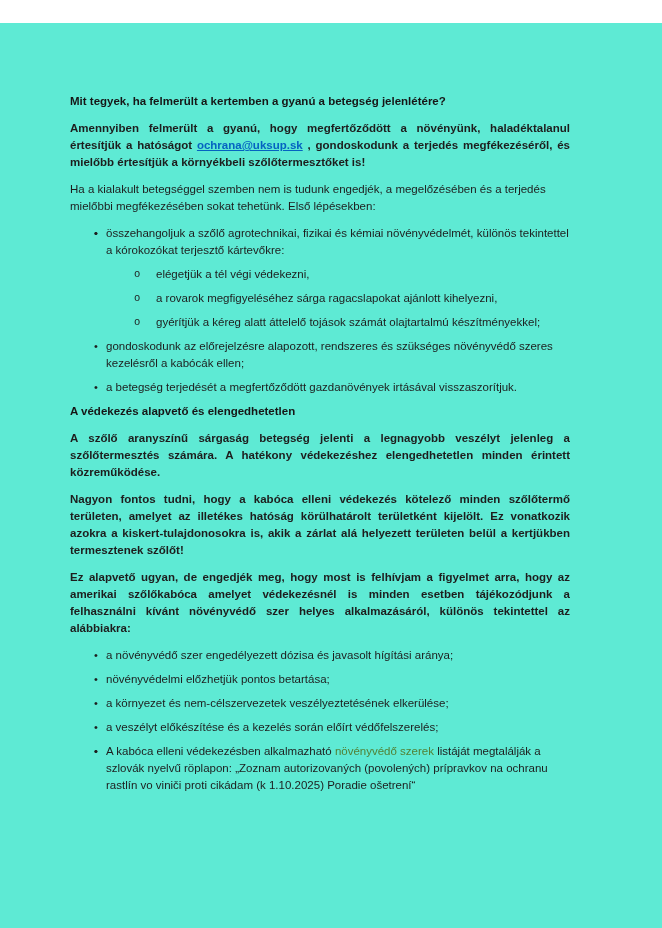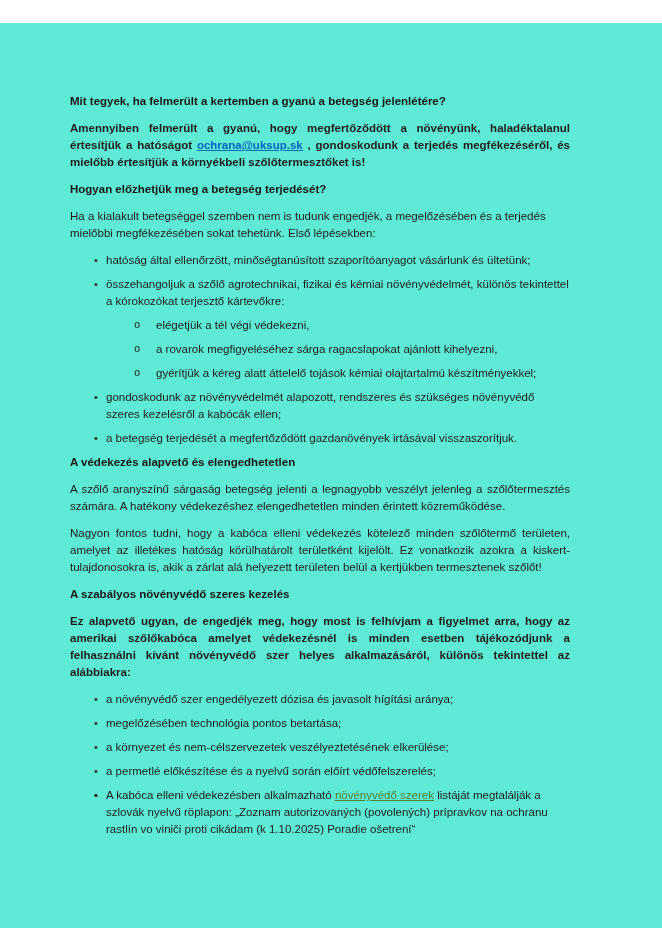--- a/index.html
+++ b/index.html
@@ -18,21 +18,21 @@
     line-height: 17px;
     margin-top: 23px;
   }
   .doc-heading {
     font-weight: bold;
     margin: 0 0 10px 0;
     color: #161616;
   }
   .para { margin: 0 0 10px 0; }
   .justify { text-align: justify; font-weight: bold; }
-  .bold { font-weight: normal; }
+  .bold { font-weight: bold; }
   .doc-list { margin: 0 0 4px 0; }
   .li {
     position: relative;
     padding-left: 36px;
     margin: 0 0 7px 0;
   }
   .li .marker {
     position: absolute;
     left: 24px; top: 0;
     font-size: 11px;
@@ -43,60 +43,57 @@
     font-size: 10.5px;
     font-family: "Liberation Mono", monospace;
   }
   a.link-email {
     color: #0563c1;
     text-decoration: underline;
     cursor: pointer;
   }
   a.link-green {
     color: #538135;
-    text-decoration: underline;
     cursor: pointer;
   }
   b { font-weight: normal; }
 </style>
 </head>
 <body>
 
 <div class="page">
 
   <div class="doc-heading">Mit tegyek, ha felmerült a kertemben a gyanú a betegség jelenlétére?</div>
 
   <div class="para justify"><span>Amennyiben felmerült a gyanú, hogy megfertőződött a növényünk, haladéktalanul értesítjük a hatóságot </span><a class="link-email">ochrana@uksup.sk</a><span> , gondoskodunk a terjedés megfékezéséről, és mielőbb értesítjük a környékbeli szőlőtermesztőket is!</span></div>
 
-  <div class="doc-heading">Hogyan előzhetjük meg a betegség terjedését?</div>
 
   <div class="para">Ha a kialakult betegséggel szemben nem is tudunk engedjék, a megelőzésében és a terjedés mielőbbi megfékezésében sokat tehetünk. Első lépésekben:</div>
 
   <div class="doc-list">
-    <div class="li"><span class="marker">•</span><span>hatóság által ellenőrzött, minőségtanúsított szaporítóanyagot vásárlunk és ültetünk;</span></div>
+    <div class="li"><span class="marker">•</span></div>
     <div class="li"><span class="marker">•</span><span>összehangoljuk a szőlő agrotechnikai, fizikai és kémiai növényvédelmét, különös tekintettel a kórokozókat terjesztő kártevőkre:</span></div>
     <div class="li li2"><span class="marker">o</span><span>elégetjük a tél végi védekezni,</span></div>
     <div class="li li2"><span class="marker">o</span><span>a rovarok megfigyeléséhez sárga ragacslapokat ajánlott kihelyezni,</span></div>
-    <div class="li li2"><span class="marker">o</span><span>gyérítjük a kéreg alatt áttelelő tojások kémiai olajtartalmú készítményekkel;</span></div>
-    <div class="li"><span class="marker">•</span><span>gondoskodunk az növényvédelmét alapozott, rendszeres és szükséges növényvédő szeres kezelésről a kabócák ellen;</span></div>
+    <div class="li li2"><span class="marker">o</span><span>gyérítjük a kéreg alatt áttelelő tojások számát olajtartalmú készítményekkel;</span></div>
+    <div class="li"><span class="marker">•</span><span>gondoskodunk az előrejelzésre alapozott, rendszeres és szükséges növényvédő szeres kezelésről a kabócák ellen;</span></div>
     <div class="li"><span class="marker">•</span><span>a betegség terjedését a megfertőződött gazdanövények irtásával visszaszorítjuk.</span></div>
   </div>
 
   <div class="doc-heading">A védekezés alapvető és elengedhetetlen</div>
 
   <div class="para justify bold">A szőlő aranyszínű sárgaság betegség jelenti a legnagyobb veszélyt jelenleg a szőlőtermesztés számára. A hatékony védekezéshez elengedhetetlen minden érintett közreműködése.</div>
 
   <div class="para justify bold">Nagyon fontos tudni, hogy a kabóca elleni védekezés kötelező minden szőlőtermő területen, amelyet az illetékes hatóság körülhatárolt területként kijelölt. Ez vonatkozik azokra a kiskert-tulajdonosokra is, akik a zárlat alá helyezett területen belül a kertjükben termesztenek szőlőt!</div>
 
-  <div class="doc-heading">A szabályos növényvédő szeres kezelés</div>
 
   <div class="para justify">Ez alapvető ugyan, de engedjék meg, hogy most is felhívjam a figyelmet arra, hogy az amerikai szőlőkabóca amelyet védekezésnél is minden esetben tájékozódjunk a felhasználni kívánt növényvédő szer helyes alkalmazásáról, különös tekintettel az alábbiakra:</div>
 
   <div class="doc-list">
     <div class="li"><span class="marker">•</span><span>a növényvédő szer engedélyezett dózisa és javasolt hígítási aránya;</span></div>
-    <div class="li"><span class="marker">•</span><span>megelőzésében technológia pontos betartása;</span></div>
+    <div class="li"><span class="marker">•</span><span>növényvédelmi előzhetjük pontos betartása;</span></div>
     <div class="li"><span class="marker">•</span><span>a környezet és nem-célszervezetek veszélyeztetésének elkerülése;</span></div>
-    <div class="li"><span class="marker">•</span><span>a permetlé előkészítése és a nyelvű során előírt védőfelszerelés;</span></div>
+    <div class="li"><span class="marker">•</span><span>a veszélyt előkészítése és a kezelés során előírt védőfelszerelés;</span></div>
     <div class="li"><span class="marker">•</span></div>
     <div class="li"><span class="marker">•</span><span>A kabóca elleni védekezésben alkalmazható </span><a class="link-green">növényvédő szerek</a><span> listáját megtalálják a szlovák nyelvű röplapon:  </span><b>„Zoznam autorizovaných (povolených) prípravkov na ochranu rastlín vo viniči proti cikádam (k 1.10.2025) Poradie ošetrení“</b></div>
   </div>
 
 </div>
 
 </body></html>

